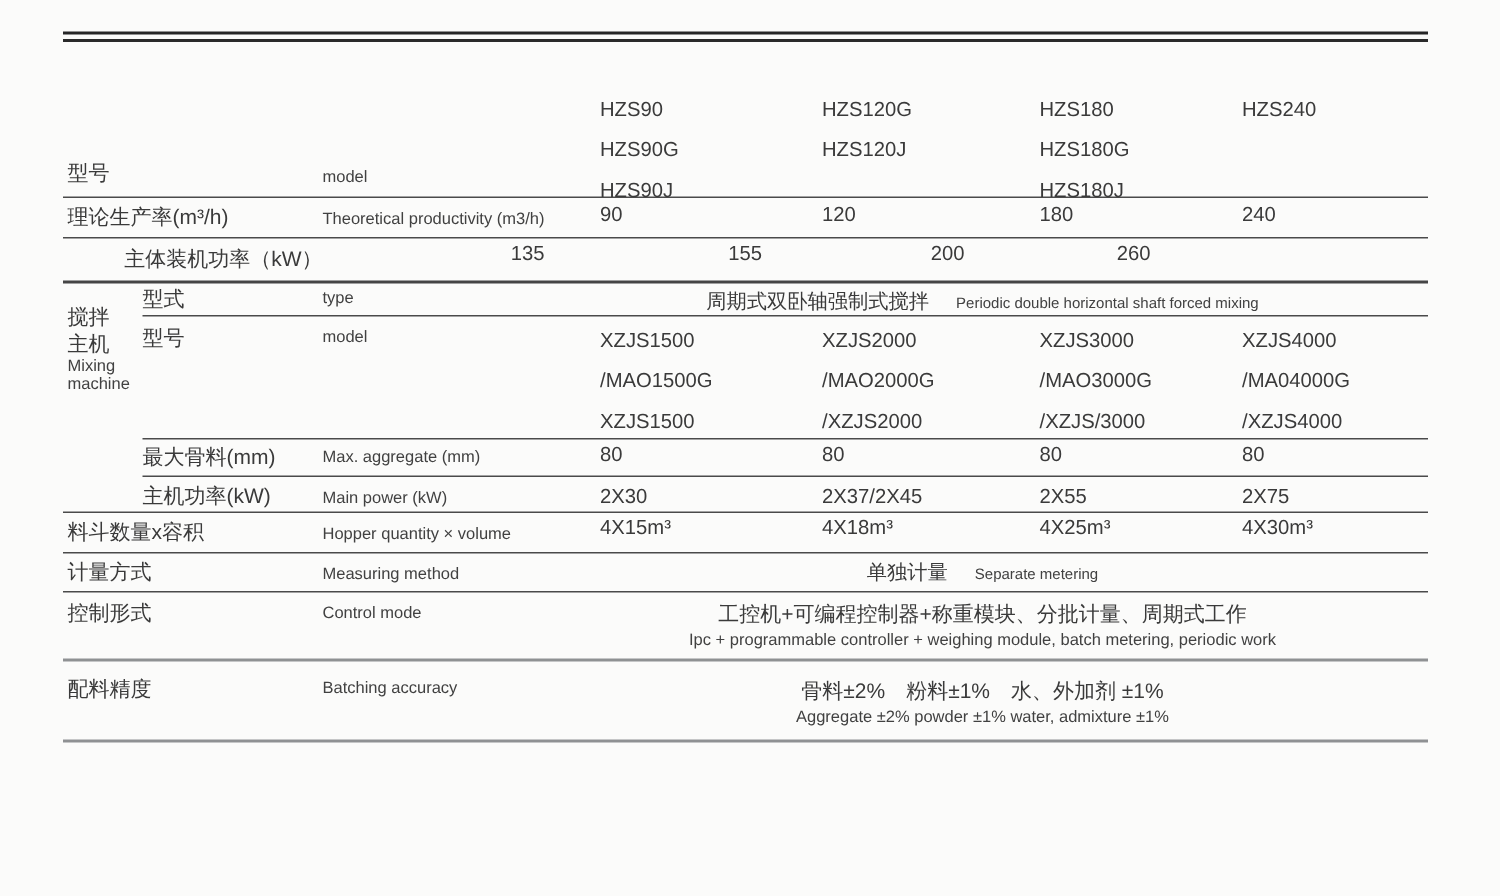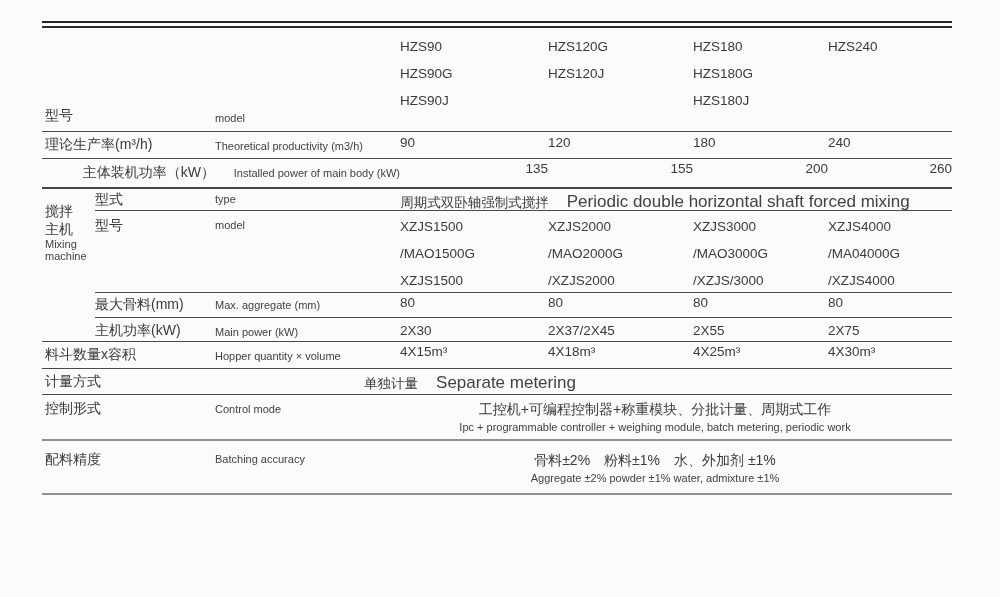--- a/index.html
+++ b/index.html
@@ -29,21 +29,21 @@
   .span-cell{width:510px;box-sizing:border-box;text-align:center;}
 
   .cn{font-size:14px;}
   .en{font-size:11px;color:#414141;}
   .val{font-size:13.5px;}
 
   
   .header-row{height:104px;}
   .hd-cn{align-self:flex-end;padding-bottom:6px;}
   .hd-en{align-self:flex-end;padding-bottom:7px;}
-  .hd-col{padding-top:5px;line-height:27px;font-size:13.5px;}
+  .hd-col{padding-top:31px;line-height:27px;font-size:13.5px;}
 
   
   .r-prod{height:27px;}
   .r-inst{height:30px;}
   .pt2{padding-top:2px;}.pt3{padding-top:3px;}.pt4{padding-top:4px;}
   .pt5{padding-top:5px;}.pt6{padding-top:6px;}.pt8{padding-top:8px;}
   .pt10{padding-top:10px;}.pt12{padding-top:12px;}
 
   
   .mix{display:flex;box-sizing:border-box;border-bottom:1.5px solid #4a4a4a;}
@@ -54,21 +54,21 @@
   .mix-row{display:flex;box-sizing:border-box;border-bottom:1.4px solid #4a4a4a;}
   .mix-row.last{border-bottom:none;align-items:center;}
   .c1m{width:120px;box-sizing:border-box;}
   .r-type{height:22px;}
   .r-model{height:82px;}
   .r-aggr{height:25px;}
   .r-power{height:23px;}
   .ml{line-height:27px;font-size:13.5px;}
 
   .inline-cn{font-size:13.5px;}
-  .inline-en{font-size:17px;color:#414141;margin-left:18px;}
+  .inline-en{font-size:10px;color:#414141;margin-left:18px;}
 
   .r-hopper{height:27px;}
   .r-meas{height:26px;}
   .r-ctrl{height:46px;}
   .r-batch{height:54px;}
   .r-disch{height:54px;}
 
   .stack-l1{font-size:14px;line-height:19px;}
   .stack-l2{font-size:11px;color:#414141;line-height:17px;}
 </style>
@@ -105,21 +105,20 @@
     <div class="c1 cn pt4">理论生产率(m³/h)</div>
     <div class="c2 en pt8">Theoretical productivity (m3/h)</div>
     <div class="d1 val pt3">90</div>
     <div class="d2 val pt3">120</div>
     <div class="d3 val pt3">180</div>
     <div class="d4 val pt3">240</div>
   </div>
 
   <div class="row r-inst thick">
     <div class="c1 cn pt5">主体装机功率（kW）</div>
-    <div class="c2 en pt8">Installed power of main body (kW)</div>
     <div class="d1 val pt2">135</div>
     <div class="d2 val pt2">155</div>
     <div class="d3 val pt2">200</div>
     <div class="d4 val pt2">260</div>
   </div>
 
   <div class="mix">
     <div class="mix-label">
       <div class="cnl">搅拌</div>
       <div class="cnl">主机</div>
@@ -186,20 +185,21 @@
     <div class="c1 cn pt4">料斗数量x容积</div>
     <div class="c2 en pt8">Hopper quantity × volume</div>
     <div class="d1 val pt2">4X15m³</div>
     <div class="d2 val pt2">4X18m³</div>
     <div class="d3 val pt2">4X25m³</div>
     <div class="d4 val pt2">4X30m³</div>
   </div>
 
   <div class="row r-meas">
     <div class="c1 cn pt4">计量方式</div>
+    <div class="c2 en pt8">Measuring method</div>
     <div class="span-cell pt4">
       <span class="inline-cn">单独计量</span><span class="inline-en">Separate metering</span>
     </div>
   </div>
 
   <div class="row r-ctrl gray">
     <div class="c1 cn pt5">控制形式</div>
     <div class="c2 en pt8">Control mode</div>
     <div class="span-cell pt5">
       <div class="stack-l1">工控机+可编程控制器+称重模块、分批计量、周期式工作</div>

